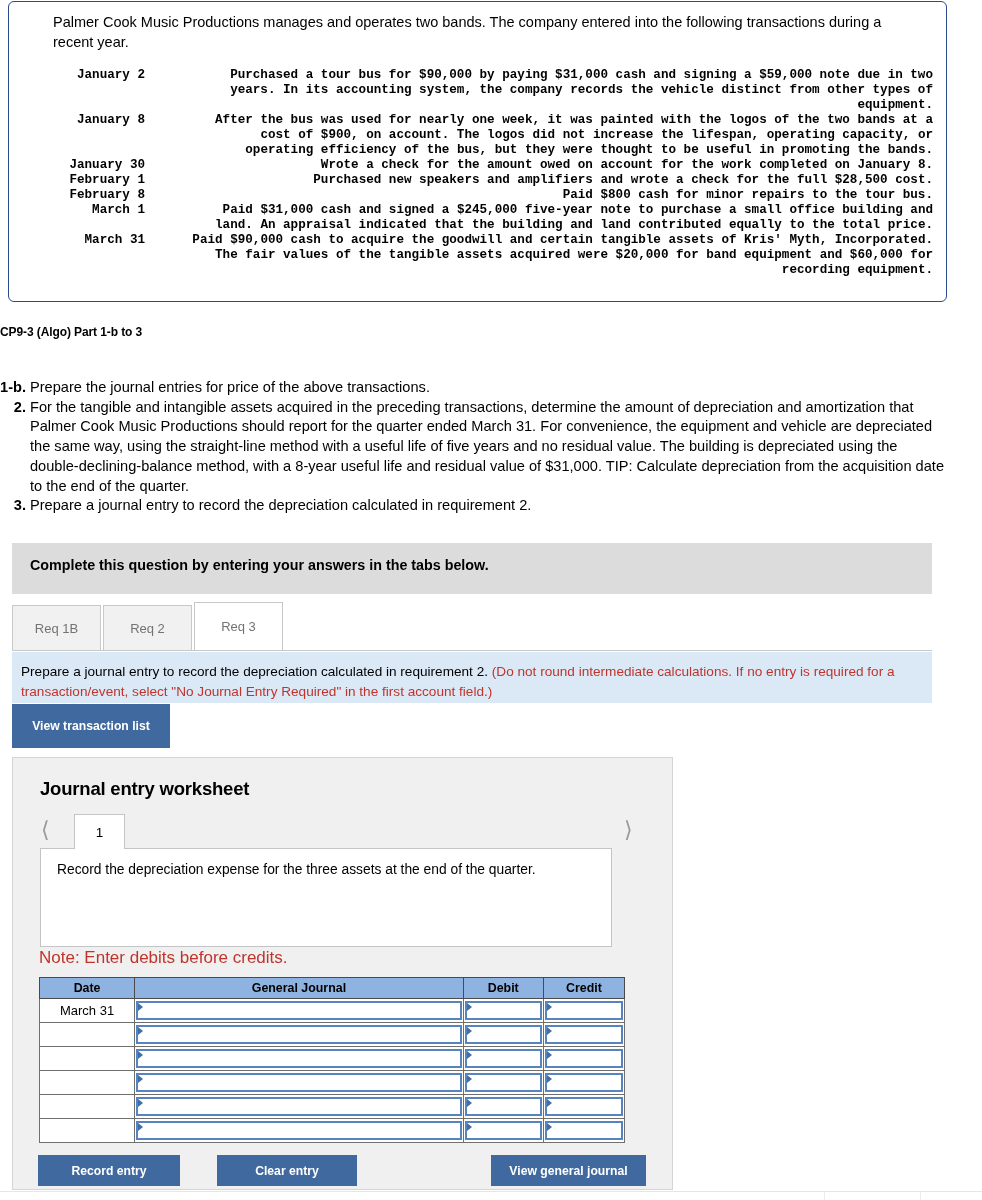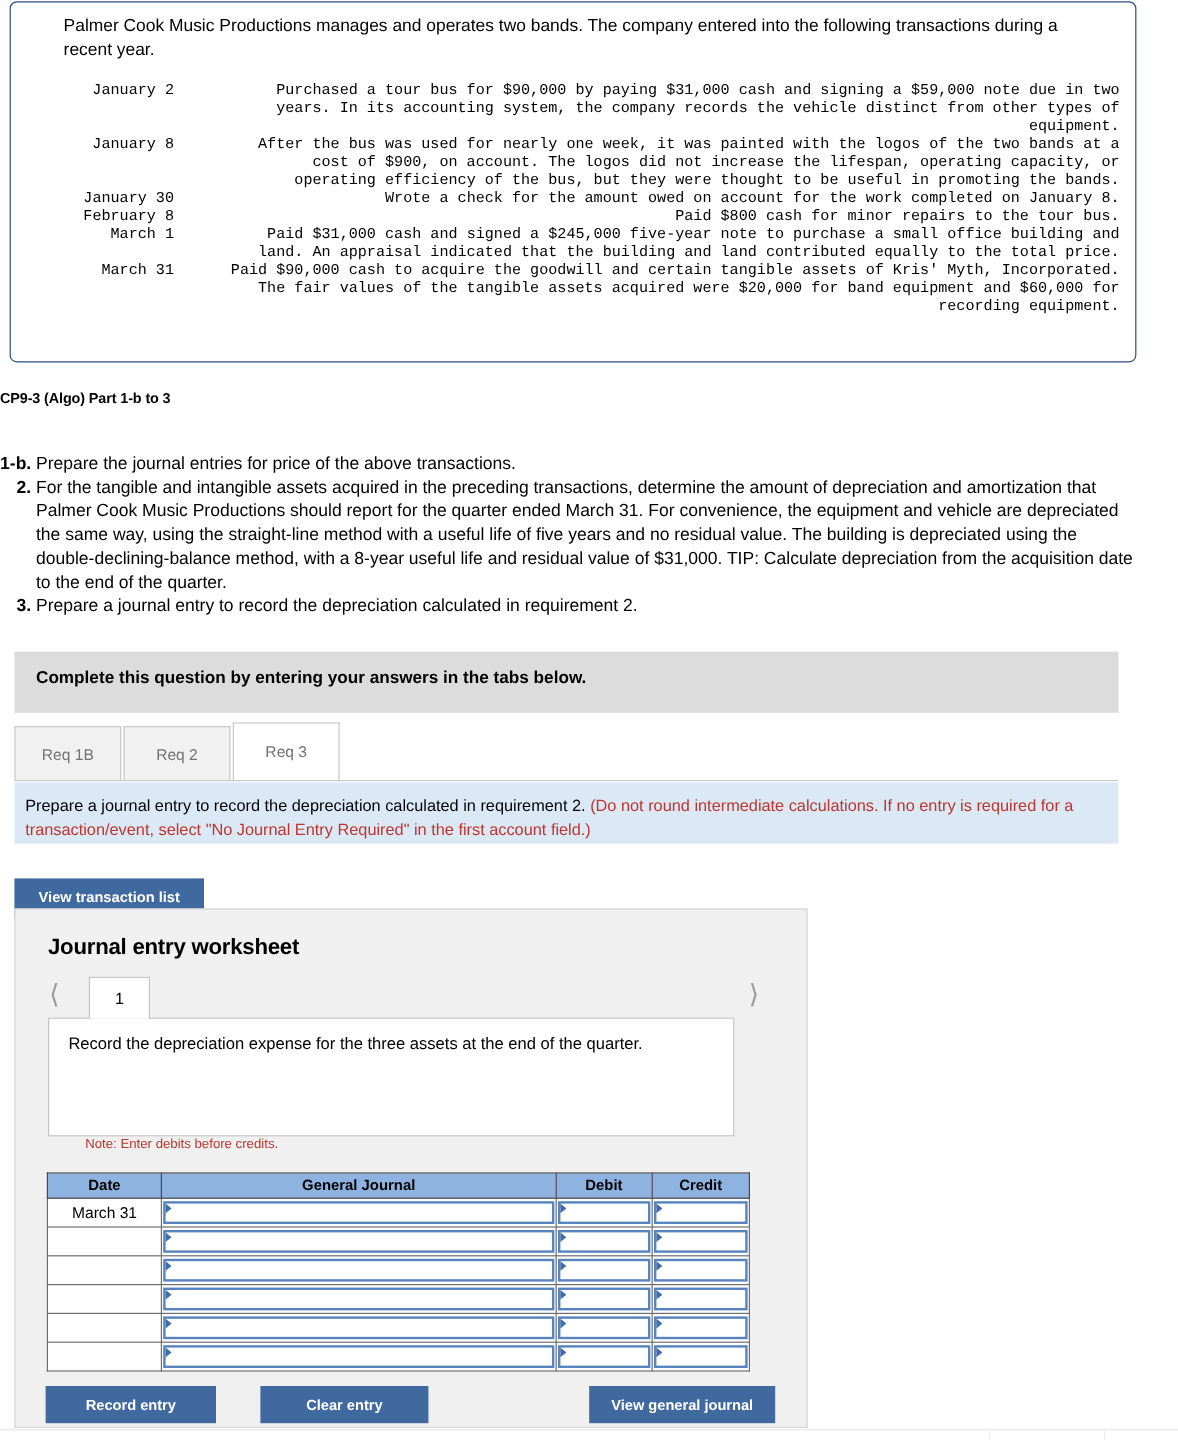--- a/index.html
+++ b/index.html
@@ -44,20 +44,21 @@
     width: 880px;
     border-collapse: collapse;
     font-family: "Liberation Mono", "DejaVu Sans Mono", monospace;
     font-size: 12.6px;
     line-height: 15px;
   }
   .txn-table td {
     padding: 0;
     vertical-align: top;
     white-space: pre-wrap;
+    font-weight: bold;
   }
   .txn-date {
     text-align: right;
     width: 92px;
     padding-right: 7px !important;
     white-space: nowrap;
   }
   .txn-desc { text-align: right; }
 
   
@@ -182,23 +183,23 @@
     display: flex;
     align-items: center;
     justify-content: center;
     box-sizing: border-box;
     cursor: pointer;
     font-family: "Liberation Sans", sans-serif;
   }
   .btn-view-txn {
     position: absolute;
     left: 12px;
-    top: 732px;
+    top: 704px;
     width: 158px;
-    height: 32px;
+    height: 44px;
   }
 
   
   .worksheet {
     position: absolute;
     left: 12px;
     top: 757px;
     width: 661px;
     height: 433px;
     background: #f0f0f0;
@@ -256,23 +257,22 @@
     left: 16px;
     top: 12px;
     width: 540px;
     font-size: 13.8px;
     line-height: 18px;
   }
   .ws-note {
     position: absolute;
     left: 26px;
     top: 190px;
-    font-size: 11px;
+    font-size: 17px;
     color: #c0342b;
-    margin-left: 32px;
   }
 
   
   .jtable {
     position: absolute;
     left: 26px;
     top: 219px;
     width: 586px;
     border-collapse: collapse;
     table-layout: fixed;
@@ -374,20 +374,24 @@
         </tr>
         <tr>
           <td class="txn-date">January 8</td>
           <td class="txn-desc">After the bus was used for nearly one week, it was painted with the logos of the two bands at a
 cost of $900, on account. The logos did not increase the lifespan, operating capacity, or
 operating efficiency of the bus, but they were thought to be useful in promoting the bands.</td>
         </tr>
         <tr>
           <td class="txn-date">January 30</td>
           <td class="txn-desc">Wrote a check for the amount owed on account for the work completed on January 8.</td>
+        </tr>
+        <tr>
+          <td class="txn-date">February 1</td>
+          <td class="txn-desc">Purchased new speakers and amplifiers and wrote a check for the full $28,500 cost.</td>
         </tr>
         <tr>
           <td class="txn-date">February 8</td>
           <td class="txn-desc">Paid $800 cash for minor repairs to the tour bus.</td>
         </tr>
         <tr>
           <td class="txn-date">March 1</td>
           <td class="txn-desc">Paid $31,000 cash and signed a $245,000 five-year note to purchase a small office building and
 land. An appraisal indicated that the building and land contributed equally to the total price.</td>
         </tr>

